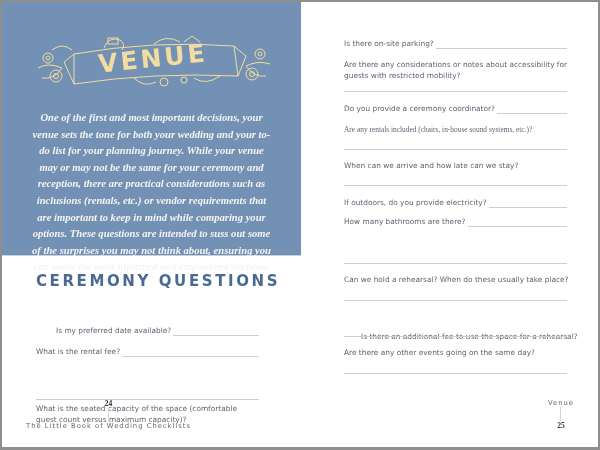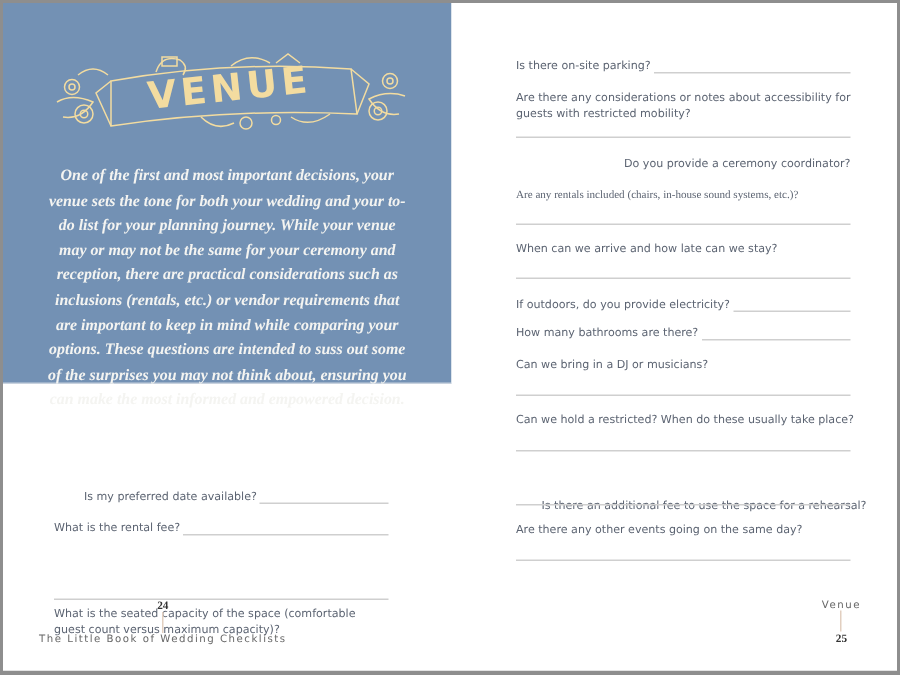--- a/index.html
+++ b/index.html
@@ -95,20 +95,21 @@
           <circle cx="130" cy="50" r="4"></circle>
             <circle cx="150" cy="48" r="3"></circle>
           <path d="M100 46 Q110 56 122 50"></path>
           <path d="M160 46 Q172 54 186 44"></path>
         </svg>
         <div class="banner-title">VENUE</div>
       </div>
       <p class="intro">One of the first and most important decisions, your venue sets the tone for both your wedding and your to-do list for your planning journey. While your venue may or may not be the same for your ceremony and reception, there are practical considerations such as inclusions (rentals, etc.) or vendor requirements that are important to keep in mind while comparing your options. These questions are intended to suss out some of the surprises you may not think about, ensuring you can make the most informed and empowered decision.</p>
     </div>
 
+    <h2 class="section-title">CEREMONY QUESTIONS</h2>
 
     <div class="q" style="left:34px; top:323px; width:223px;padding-left:20px;">
       <span class="label">Is my preferred date available?</span>
       <span class="line"></span>
     </div>
     <div class="q" style="left:34px; top:344px; width:223px;">
       <span class="label">What is the rental fee?</span>
       <span class="line"></span>
     </div>
     <div class="q multi" style="left:34px; top:365px; width:223px;margin-top:36px;">
@@ -126,21 +127,21 @@
   <div class="page page-right">
     <div class="q" style="left:43px; top:36px; width:223px;">
       <span class="label">Is there on-site parking?</span>
       <span class="line"></span>
     </div>
     <div class="q multi" style="left:43px; top:57px; width:230px;">
       <span class="label">Are there any considerations or notes about accessibility for guests with restricted mobility?</span>
     </div>
     <div class="answer-line" style="left:43px; top:89px; width:223px;"></div>
 
-    <div class="q" style="left:43px; top:101px; width:223px;flex-direction:column;">
+    <div class="q" style="left:43px; top:101px; width:223px;">
       <span class="label">Do you provide a ceremony coordinator?</span>
       <span class="line"></span>
     </div>
     <div class="q multi" style="left:43px; top:122px; width:240px;font-family:Liberation Serif, serif;">
       <span class="label">Are any rentals included (chairs, in-house sound systems, etc.)?</span>
     </div>
     <div class="answer-line" style="left:43px; top:147px; width:223px;"></div>
 
     <div class="q multi" style="left:43px; top:158px; width:230px;">
       <span class="label">When can we arrive and how late can we stay?</span>
@@ -148,27 +149,24 @@
     <div class="answer-line" style="left:43px; top:183px; width:223px;"></div>
 
     <div class="q" style="left:43px; top:195px; width:223px;">
       <span class="label">If outdoors, do you provide electricity?</span>
       <span class="line"></span>
     </div>
     <div class="q" style="left:43px; top:214px; width:223px;">
       <span class="label">How many bathrooms are there?</span>
       <span class="line"></span>
     </div>
-    <div class="q multi" style="left:43px; top:235px; width:230px;">
-      <span class="label">Can we bring in a DJ or musicians?</span>
-    </div>
     <div class="answer-line" style="left:43px; top:261px; width:223px;"></div>
 
     <div class="q multi" style="left:43px; top:272px; width:240px;">
-      <span class="label">Can we hold a restricted? When do these usually take place?</span>
+      <span class="label">Can we hold a rehearsal? When do these usually take place?</span>
     </div>
     <div class="answer-line" style="left:43px; top:298px; width:223px;"></div>
 
     <div class="q multi" style="left:60px; top:309px; width:240px;margin-top:20px;">
       <span class="label">Is there an additional fee to use the space for a rehearsal?</span>
     </div>
     <div class="answer-line" style="left:43px; top:334px; width:223px;"></div>
 
     <div class="q multi" style="left:43px; top:345px; width:240px;">
       <span class="label">Are there any other events going on the same day?</span>

